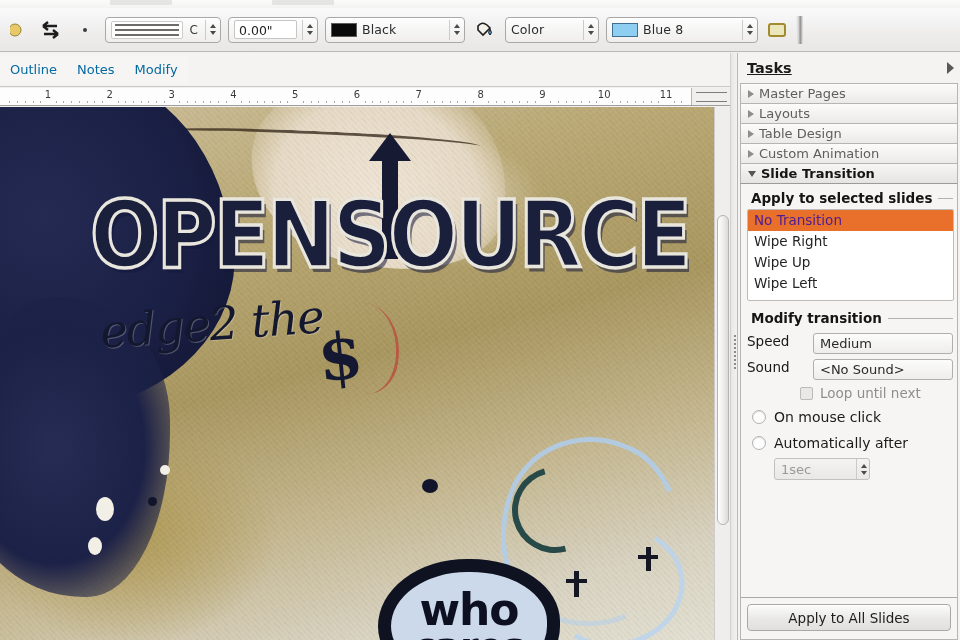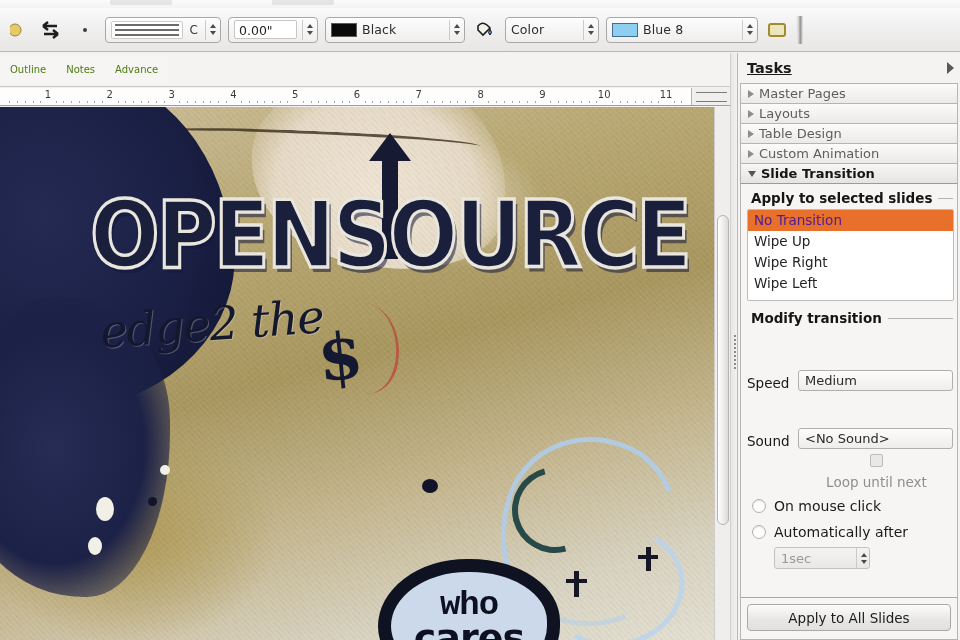--- a/index.html
+++ b/index.html
@@ -108,21 +108,21 @@
   
   .tabbar {
     position: absolute; left: 0; top: 53px; width: 737px; height: 34px;
     background: #f4f3f2;
     display: flex; align-items: center;
     border-bottom: 1px solid #cac9c7;
   }
   .tab {
     height: 28px; padding: 0 9px;
     display: flex; align-items: center;
-    font-size: 10px; color: #4d7c0f;
+    font-size: 13px; color: #0369a1;
     background: #f6f5f4;
     border: 1px solid transparent;
     white-space: nowrap;
   }
   .tab.active {
     background: #fdfdfd; border: 1px solid #c6c5c3;
     border-radius: 3px 3px 0 0;
   }
 
   
@@ -225,21 +225,21 @@
     position: absolute; left: 378px; top: 452px; width: 182px; height: 132px;
     background: #ccd9ea; border: 13px solid #0f1220;
     border-radius: 50% 50% 48% 52% / 52% 48% 50% 50%;
   }
   .bubble-text {
     position: absolute; left: 0; right: 0; top: 18px;
     text-align: center; color: #0d1020;
     font-family: "DejaVu Sans", sans-serif; font-weight: 700;
     line-height: .92;
   }
-  .bubble-text .l1 { display: block; font-size: 34px; letter-spacing: -1px; font-family: Liberation Mono, monospace; }
+  .bubble-text .l1 { display: block; font-size: 44px; letter-spacing: -1px; }
   .bubble-text .l2 { display: block; font-size: 38px; letter-spacing: -1px; }
   .small-cross {
     position: absolute; background: #151725;
   }
   .light-swirl {
     position: absolute; left: 500px; top: 330px; width: 180px; height: 190px;
     border: 5px solid rgba(176,206,238,.85);
     border-radius: 50% 48% 52% 46% / 45% 55% 45% 55%;
     border-right-color: transparent; border-bottom-color: rgba(176,206,238,.5);
     transform: rotate(20deg);
@@ -351,30 +351,30 @@
     border: 1px solid #bdbcba; border-radius: 2px;
     flex: none; height: 92px; overflow: hidden;
   }
   .trans-item {
     height: 21px; line-height: 21px; padding-left: 6px;
     font-size: 13.5px; color: #232323; white-space: nowrap;
   }
   .trans-item.sel { background: #e8702a; color: #4c1d95; }
 
   .mod-rows { padding: 4px 4px 0 6px; flex: none; }
-  .frow { display: flex; align-items: flex-end; gap: 5px; margin-bottom: 5px; margin-top: 37px; }
+  .frow { display: flex; align-items: flex-start; gap: 20px; margin-bottom: 5px; }
   .frow .lbl { font-size: 13.5px; color: #171717; width: 46px; flex: none; }
   .field {
     flex: 1 1 auto; height: 21px;
     background: linear-gradient(#fcfcfb,#eeedec);
     border: 1px solid #b0afad; border-radius: 3px;
     font-size: 13px; color: #2a2a2a; line-height: 19px; padding-left: 6px;
     white-space: nowrap; overflow: hidden;
   }
-  .chkrow { display: flex; align-items: center; gap: 7px; padding-left: 53px; flex-direction: column; }
+  .chkrow { display: flex; align-items: center; gap: 7px; padding-left: 53px; }
   .chkbox {
     width: 13px; height: 13px; flex: none;
     background: #e9e8e7; border: 1px solid #bcbbb9; border-radius: 2px;
   }
   .chkrow .lbl2 { font-size: 13.5px; color: #8f8e8c; white-space: nowrap; }
 
   .adv { padding: 3px 4px 0 6px; flex: none; }
   .radrow { display: flex; align-items: center; gap: 8px; height: 26px; padding-left: 5px; }
   .radio {
     width: 14px; height: 14px; flex: none; border-radius: 50%;
@@ -490,21 +490,21 @@
     <div class="gallery-btn">
       <span class="gallery-glyph"></span>
     </div>
 
     <div class="tb-handle"></div>
   </div>
 
   <div class="tabbar">
     <div class="tab">Outline</div>
     <div class="tab">Notes</div>
-    <div class="tab">Advance</div>
+    <div class="tab">Modify</div>
   </div>
 
   <div class="ruler-h">
     <div id="ruler-ticks">
         <div class="num" style="left: 48px;">1</div>
         <div class="tick minor" style="left: 55.725px;"></div>
         <div class="tick minor" style="left: 63.45px;"></div>
         <div class="tick minor" style="left: 71.175px;"></div>
         <div class="tick minor" style="left: 78.9px;"></div>
         <div class="tick minor" style="left: 86.625px;"></div>
@@ -675,22 +675,22 @@
 
     <div class="tt-body">
 
       <div class="grp-title">
         <span>Apply to selected slides</span>
         <span class="rule"></span>
       </div>
 
       <div class="trans-list">
         <div class="trans-item sel">No Transition</div>
+        <div class="trans-item">Wipe Right</div>
         <div class="trans-item">Wipe Up</div>
-        <div class="trans-item">Wipe Right</div>
         <div class="trans-item">Wipe Left</div>
       </div>
 
       <div class="grp-title" style="margin-top:9px">
         <span>Modify transition</span>
         <span class="rule"></span>
       </div>
 
       <div class="mod-rows">
         <div class="frow">

